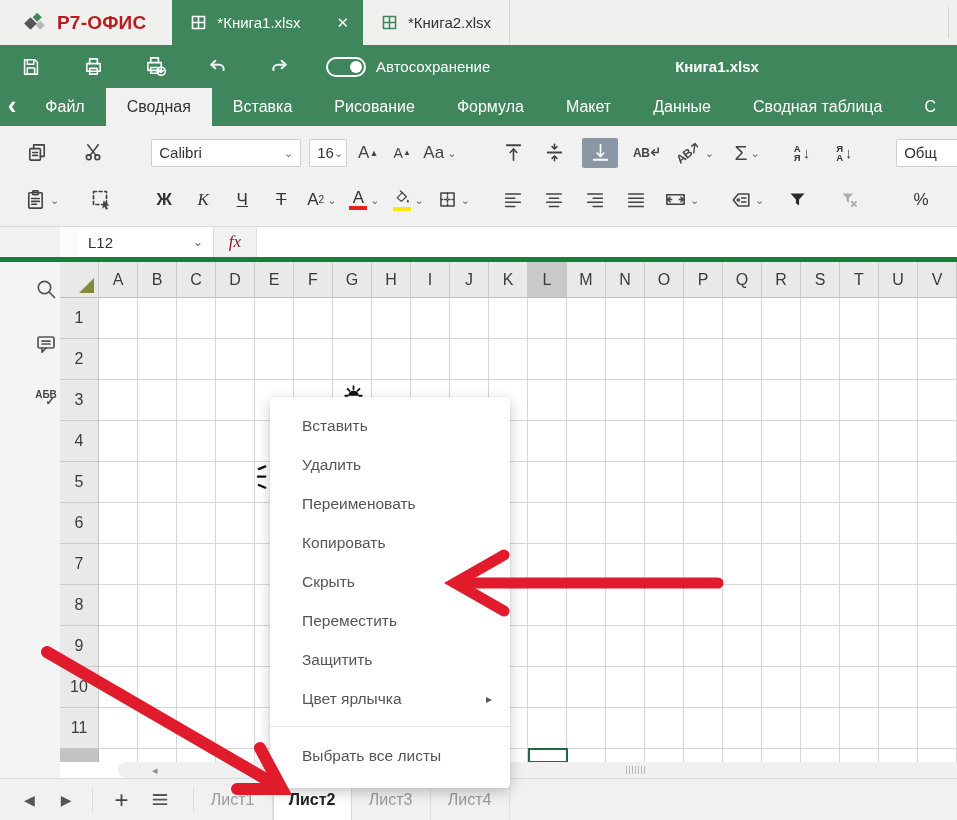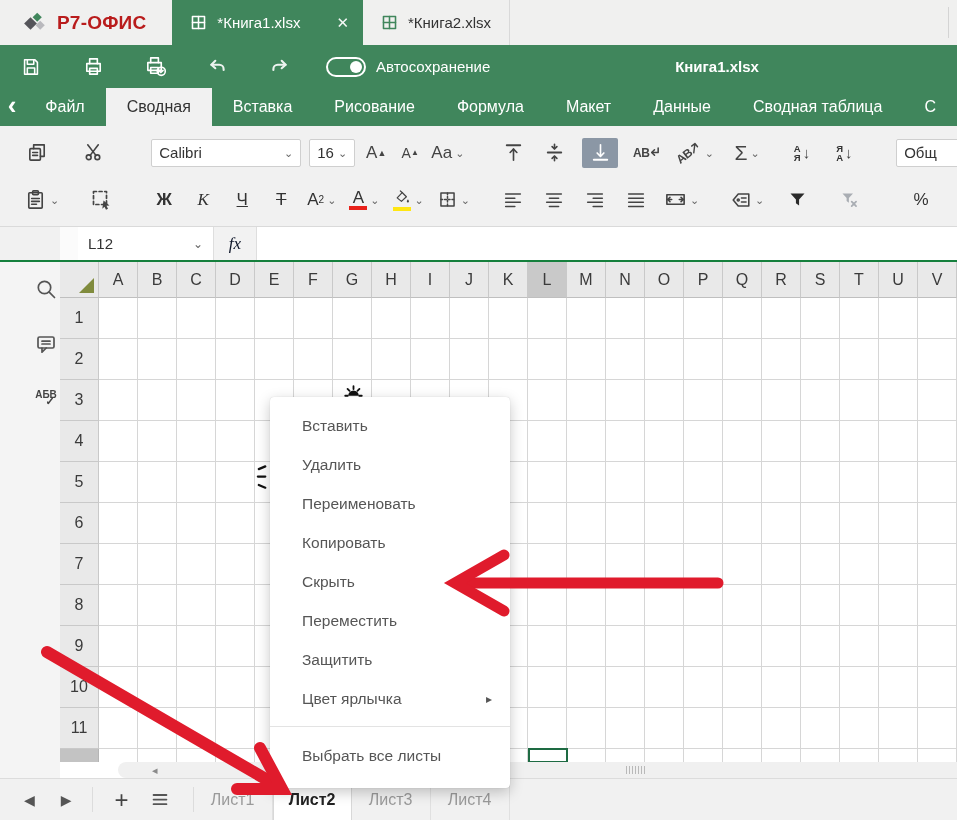--- a/index.html
+++ b/index.html
@@ -46,21 +46,21 @@
   .ribbon { position:absolute; left:0; top:126px; width:957px; height:100px; background:#f1f1f1; display:flex; align-items:stretch; color:#444; overflow:hidden; }
   .rgroup { display:grid; grid-template-rows:1fr 1fr; padding:3px 0; }
   .rrow { display:flex; align-items:center;text-align:right; }
   .rsep { width:1px; background:#dcdcdc; margin:10px 0; }
   .rbtn { display:flex; align-items:center; justify-content:center; min-width:26px; height:30px; cursor:pointer; color:#444; }
   .chev { font-size:11px; color:#666; margin-left:3px; line-height:6px; cursor:pointer; }
   .g-clip .rrow { gap:30px; padding:0 22px 0 24px; }
   .g-font .rrow { gap:8px; padding:0 14px; }
   .selbox { background:#fff; border:1px solid #cfcfcf; border-radius:2px; height:28px; display:flex; align-items:center; padding:0 7px; font-size:15px; color:#333; cursor:pointer; }
   .selbox .chev { margin-left:auto; }
-  .w-font { width:150px; } .w-size { width:46px; }
+  .w-font { width:150px; } .w-size { width:38px; }
   .glyph-btn { font-size:17px; }
   .fmt-letter { font-size:17px; color:#333; }
   .b-bold { font-weight:bold; }
   .b-italic { font-style:italic; font-family:"Liberation Serif",serif; }
   .b-under { text-decoration:underline; }
   .b-strike { text-decoration:line-through; }
   .sub-idx { font-size:10px; vertical-align:sub; }
   .color-btn { display:flex; flex-direction:column; align-items:center; line-height:15px; cursor:pointer; }
   .color-bar { width:18px; height:4px; margin-top:1px; }
   .g-align .rrow { gap:15px; padding:0 16px; }
@@ -70,25 +70,25 @@
   .sum-sign { font-size:21px; }
   .g-sort .rrow { gap:26px; padding:0 20px; justify-content:center; }
   .sortic { display:flex; align-items:center; gap:2px; cursor:pointer; }
   .sortic .st { display:flex; flex-direction:column; font-size:9.5px; line-height:9px; font-weight:bold; color:#333; }
   .sortic .ar { font-size:15px; }
   .g-num .rrow { padding-left:14px; }
   .w-num { width:90px; }
   .pct { font-size:17px; color:#333; }
 
   
-  .fbar { position:absolute; left:0; top:226px; width:957px; height:36px; background:#fbfbfb; border-top:1px solid #dadada; border-bottom:2px solid #15803d; display:flex; align-items:stretch; }
+  .fbar { position:absolute; left:0; top:226px; width:957px; height:36px; background:#fbfbfb; border-top:1px solid #dadada; border-bottom:5px solid #15803d; display:flex; align-items:stretch; }
   .fbar-spacer { width:60px; background:#f1f1f1; }
   .namebox { width:135px; margin-left:18px; display:flex; align-items:center; padding:0 10px; font-size:15px; color:#333; background:#fff; cursor:text; }
   .namebox .chev { margin-left:auto; font-size:12px; }
-  .fx { width:44px; border-left:1px solid #dedede; border-right:1px solid #dedede; background:#f2f2f2; display:flex; align-items:center; justify-content:center; font-family:"Liberation Serif",serif; font-style:italic; font-size:17px; color:#0f172a; cursor:pointer; }
+  .fx { width:44px; border-left:1px solid #dedede; border-right:1px solid #dedede; background:#f2f2f2; display:flex; align-items:center; justify-content:center; font-family:"Liberation Serif",serif; font-style:italic; font-size:17px; color:#7f1d1d; cursor:pointer; }
   .finput { flex:1; background:#fff; }
 
   
   .sidebar { position:absolute; left:0; top:262px; width:60px; height:516px; background:#f4f4f4; display:flex; flex-direction:column; align-items:flex-end; padding-top:13px; gap:27px; color:#555; }
   .sb-btn { width:28px; height:28px; display:flex; align-items:center; justify-content:center; cursor:pointer; }
   .abc { display:flex; flex-direction:column; align-items:center; font-size:10px; font-weight:bold; color:#444; line-height:9px; cursor:pointer; }
 
   
   .colheads { position:absolute; left:60px; top:262px; width:897px; height:36px; display:flex; background:var(--header-bg); }
   .corner { width:39px; height:36px; border-right:1px solid #c9c9c9; border-bottom:1px solid #bfbfbf; position:relative; background:var(--header-bg); cursor:pointer; }

